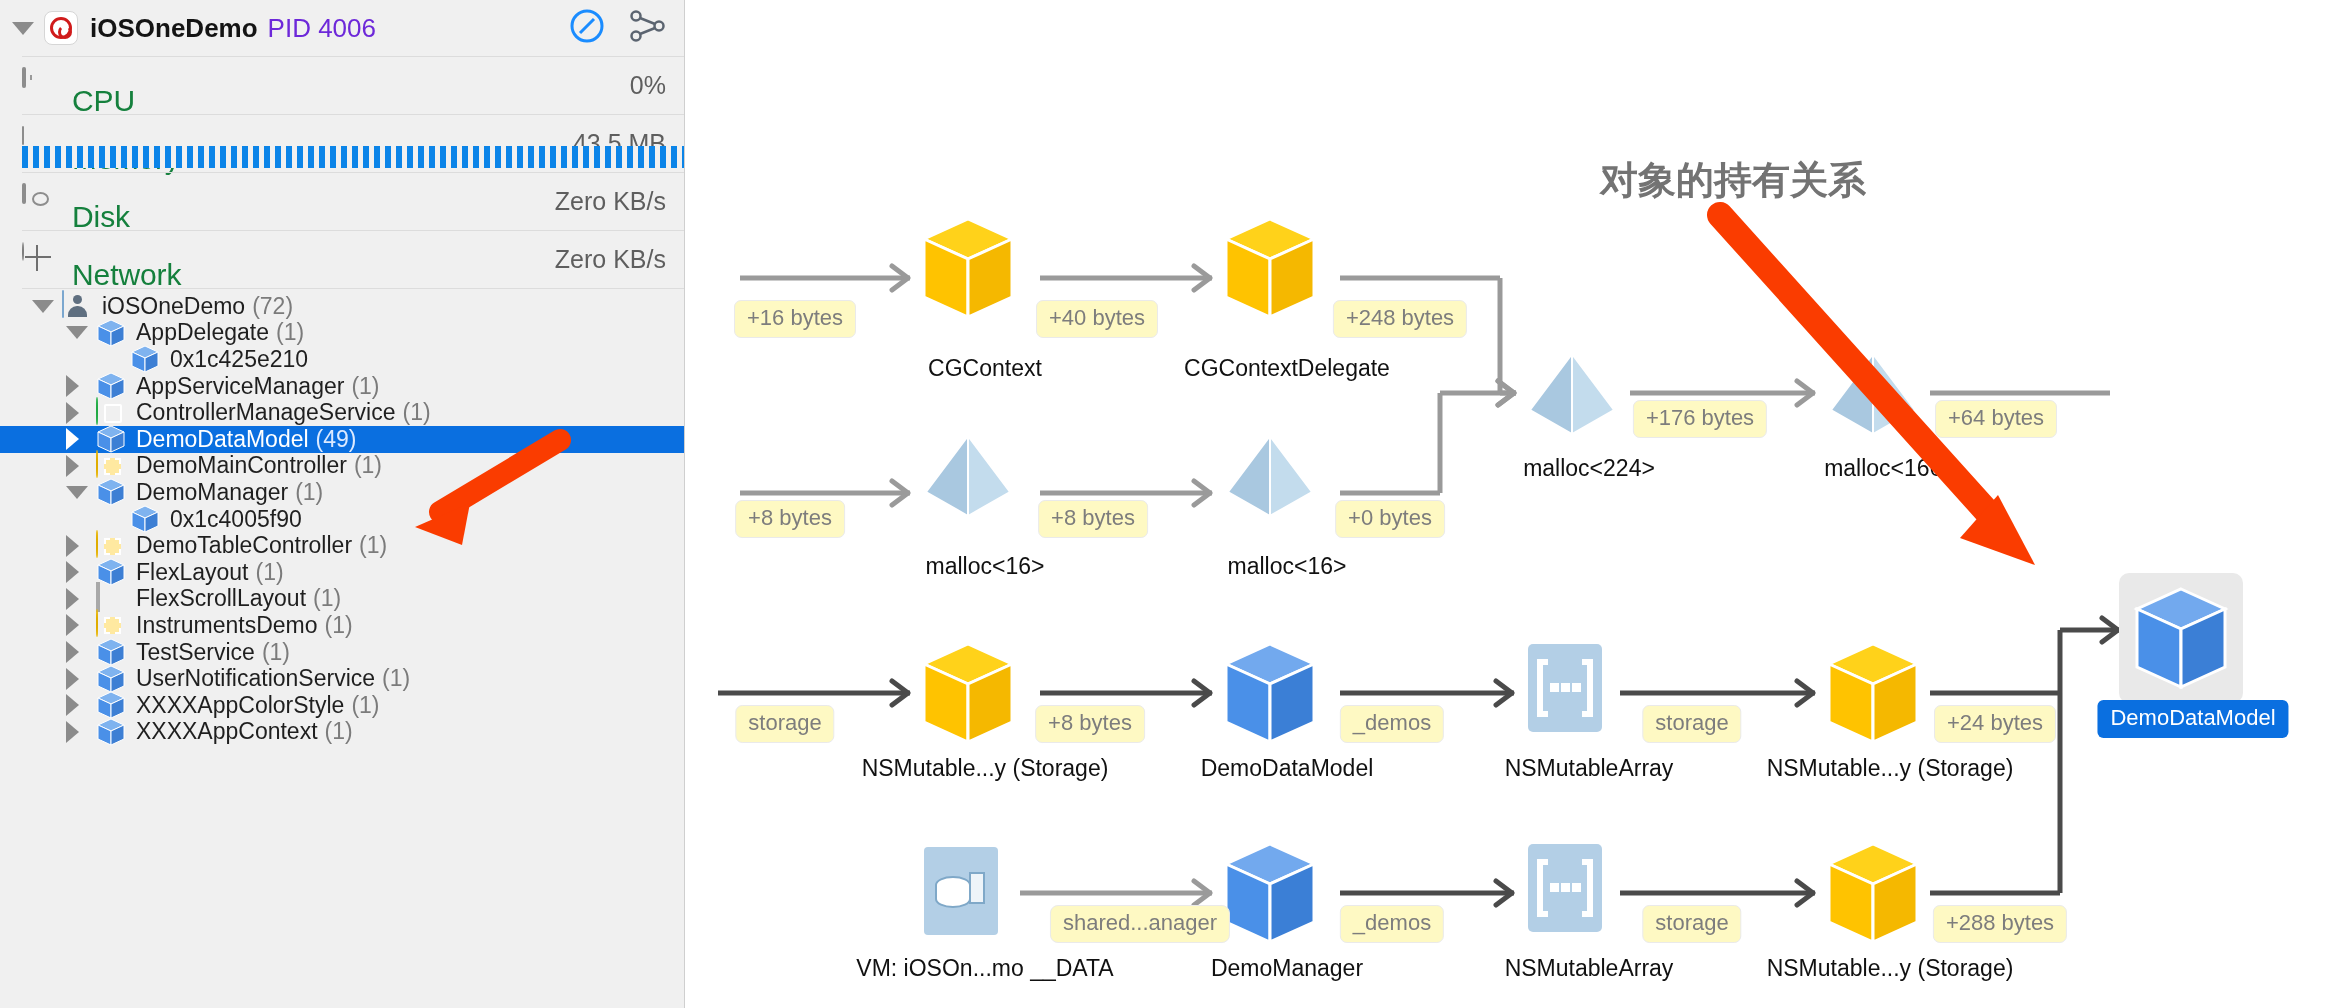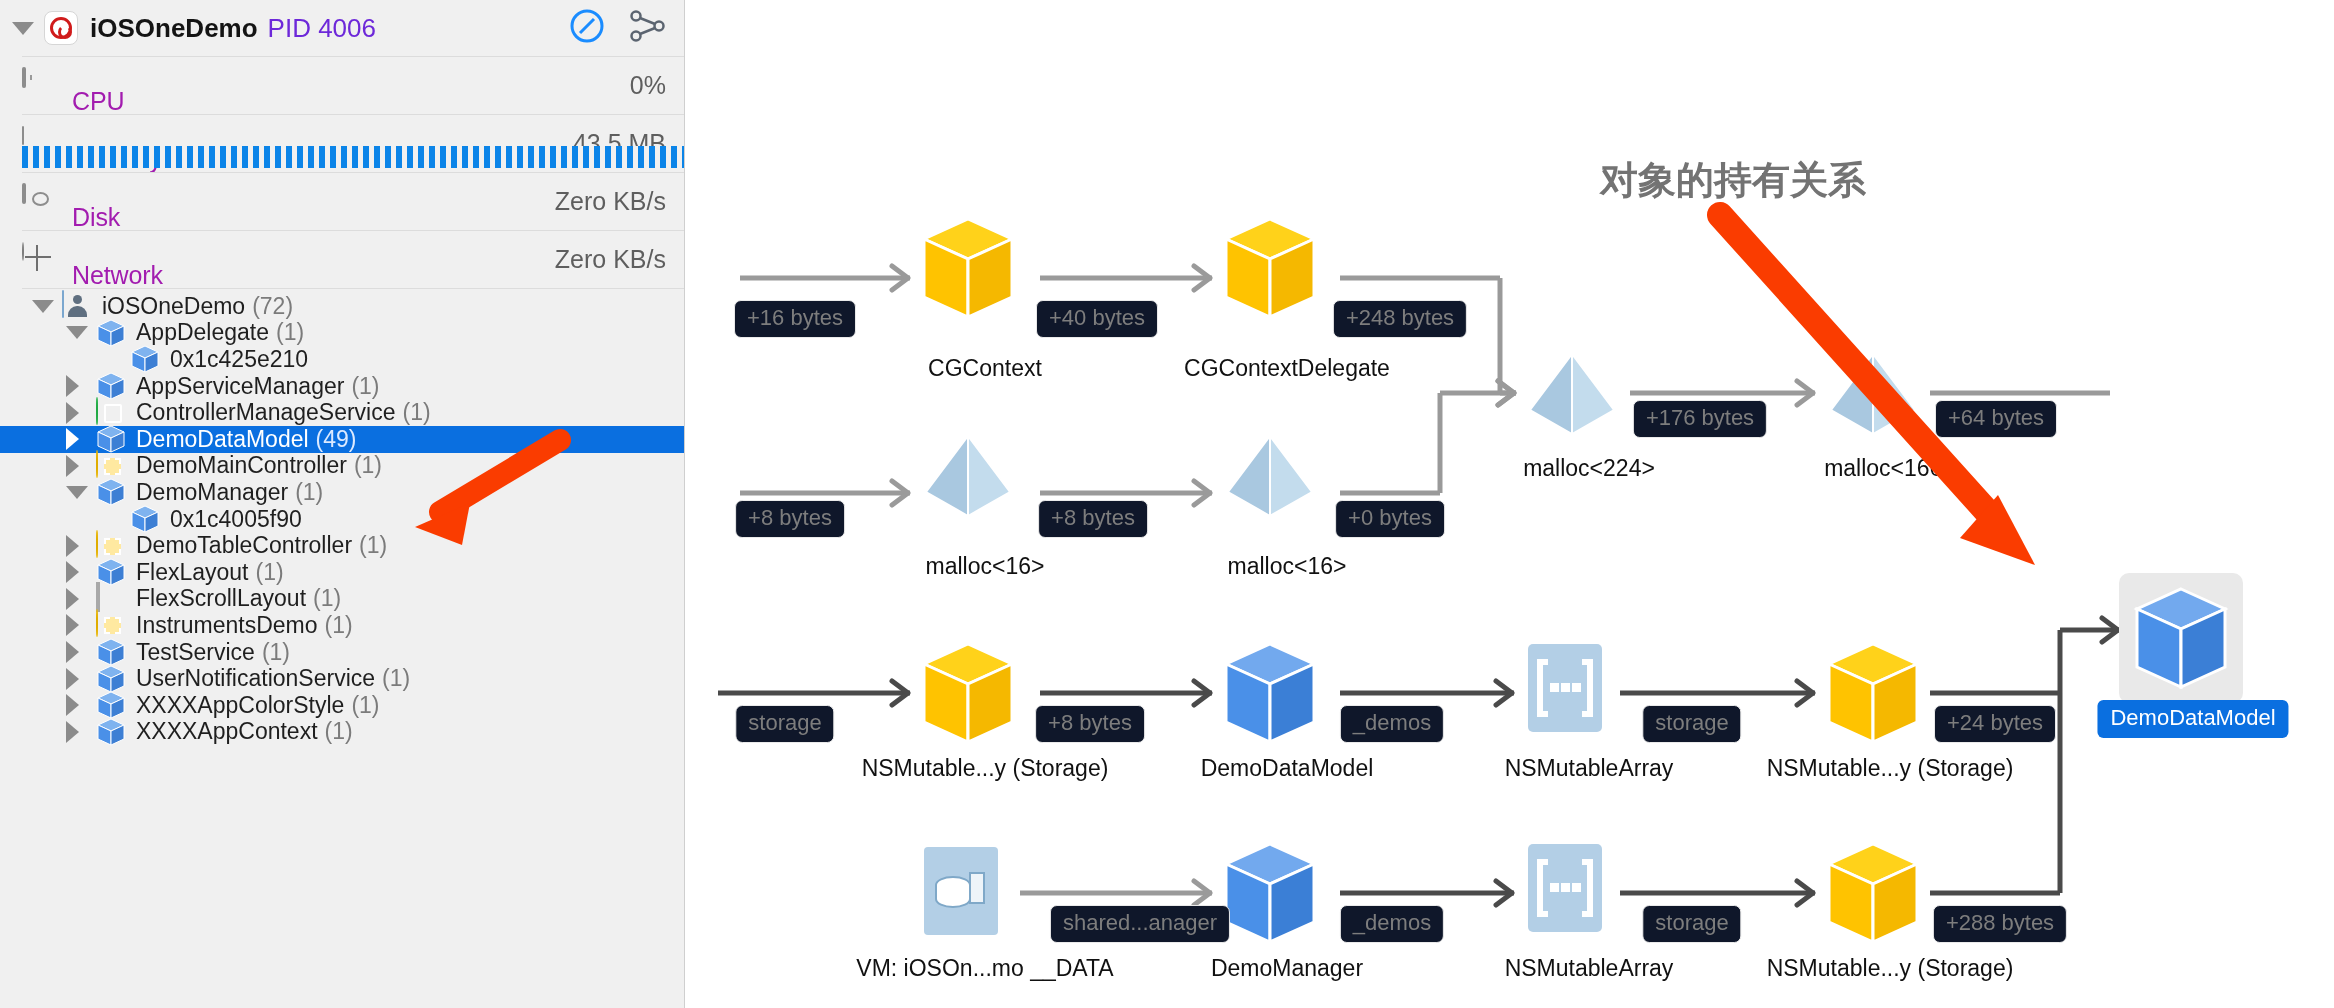--- a/index.html
+++ b/index.html
@@ -20,21 +20,21 @@
   }
   .gauge-row {
     position:relative; height:58px; display:flex; align-items:center;
     padding:0 18px 0 22px;
   }
   .gauge-row.sep:before {
     content:""; position:absolute; left:22px; right:0; top:0;
     height:1px; background:#dcdcdc;
   }
   .gauge-icon { width:34px; height:32px; flex:0 0 34px; margin-right:16px; position:relative; }
-  .gauge-label { font-size:25px; color:#a21caf; letter-spacing:-0.1px;margin-top:32px;}
+  .gauge-label { font-size:30px; color:#15803d; letter-spacing:-0.1px;margin-top:32px;}
   .gauge-value { margin-left:auto; font-size:25px; color:#5e5e5e; }
 
   
   .proc-head { height:56px; display:flex; align-items:center; padding:0 18px 0 12px; }
   .tri-down { width:0;height:0;border-left:11px solid transparent;border-right:11px solid transparent;border-top:13px solid #8b8b8b; }
   .tri-right { width:0;height:0;border-top:11px solid transparent;border-bottom:11px solid transparent;border-left:13px solid #8b8b8b; }
   .tri-right.white { border-left-color:#ffffff; }
   .app-icon {
     width:34px;height:34px;border-radius:8px;background:#fff;border:1px solid #d6d6d6;
     position:relative; margin:0 12px 0 10px; flex:0 0 34px;
@@ -113,21 +113,21 @@
   .user-icon:after{content:"";position:absolute;left:5px;top:15px;width:19px;height:11px;border-radius:9px 9px 0 0;background:#5f6f80;}
 
   
   #graph{position:absolute;left:686px;top:0;width:1648px;height:1008px;background:#fff;overflow:hidden;}
   .node{position:absolute;}
   .nodelabel{
     position:absolute; font-size:23px; color:#111; text-align:center; white-space:nowrap;
     transform:translateX(-50%);
   }
   .edgelabel{
-    position:absolute; font-size:22px; color:#7d7d7d; background:#0f172a;
+    position:absolute; font-size:22px; color:#7d7d7d; background:#fef9c3;
     border:1px solid #eaeaea; border-radius:7px; padding:4px 12px 6px; white-space:nowrap;
     transform:translateX(-50%);
   }
   .sel-halo{
     position:absolute; background:#e9e9e9; border-radius:10px;
   }
   .sel-label{
     position:absolute; background:#0a6fe0; color:#fff; font-size:22px;
     border-radius:6px; padding:5px 13px 7px; white-space:nowrap; transform:translateX(-50%);
   }
@@ -540,21 +540,21 @@
         <div class="edgelabel" style="left: 1014px; top: 400px;">+176 bytes</div>
         <div class="edgelabel" style="left: 1310px; top: 400px;">+64 bytes</div>
         <div class="edgelabel" style="left: 104px; top: 500px;">+8 bytes</div>
         <div class="edgelabel" style="left: 407px; top: 500px;">+8 bytes</div>
         <div class="edgelabel" style="left: 704px; top: 500px;">+0 bytes</div>
         <div class="edgelabel" style="left: 99px; top: 705px;">storage</div>
         <div class="edgelabel" style="left: 404px; top: 705px;">+8 bytes</div>
         <div class="edgelabel" style="left: 706px; top: 705px;">_demos</div>
         <div class="edgelabel" style="left: 1006px; top: 705px;">storage</div>
         <div class="edgelabel" style="left: 1309px; top: 705px;">+24 bytes</div>
-        <div class="edgelabel" style="left: 454px; top: 905px;">shared...anager</div>
+        <div class="edgelabel" style="left: 454px; top: 905px; border-radius: 8px;">shared...anager</div>
         <div class="edgelabel" style="left: 706px; top: 905px;">_demos</div>
         <div class="edgelabel" style="left: 1006px; top: 905px;">storage</div>
         <div class="edgelabel" style="left: 1314px; top: 905px;">+288 bytes</div>
       </div>
   </div>
 
   <div class="ann-text" id="ann1" style="left: 1600px; top: 155px; color: #737373; text-align: center;">对象的持有关系</div>
   <svg class="ann-arrow" id="annarrows" width="2334" height="1008" style="left:0;top:0;position:absolute;pointer-events:none;">
       <g>
         <line x1="560" y1="440" x2="440" y2="512" stroke="#fa3c00" stroke-width="22" stroke-linecap="round"></line>

